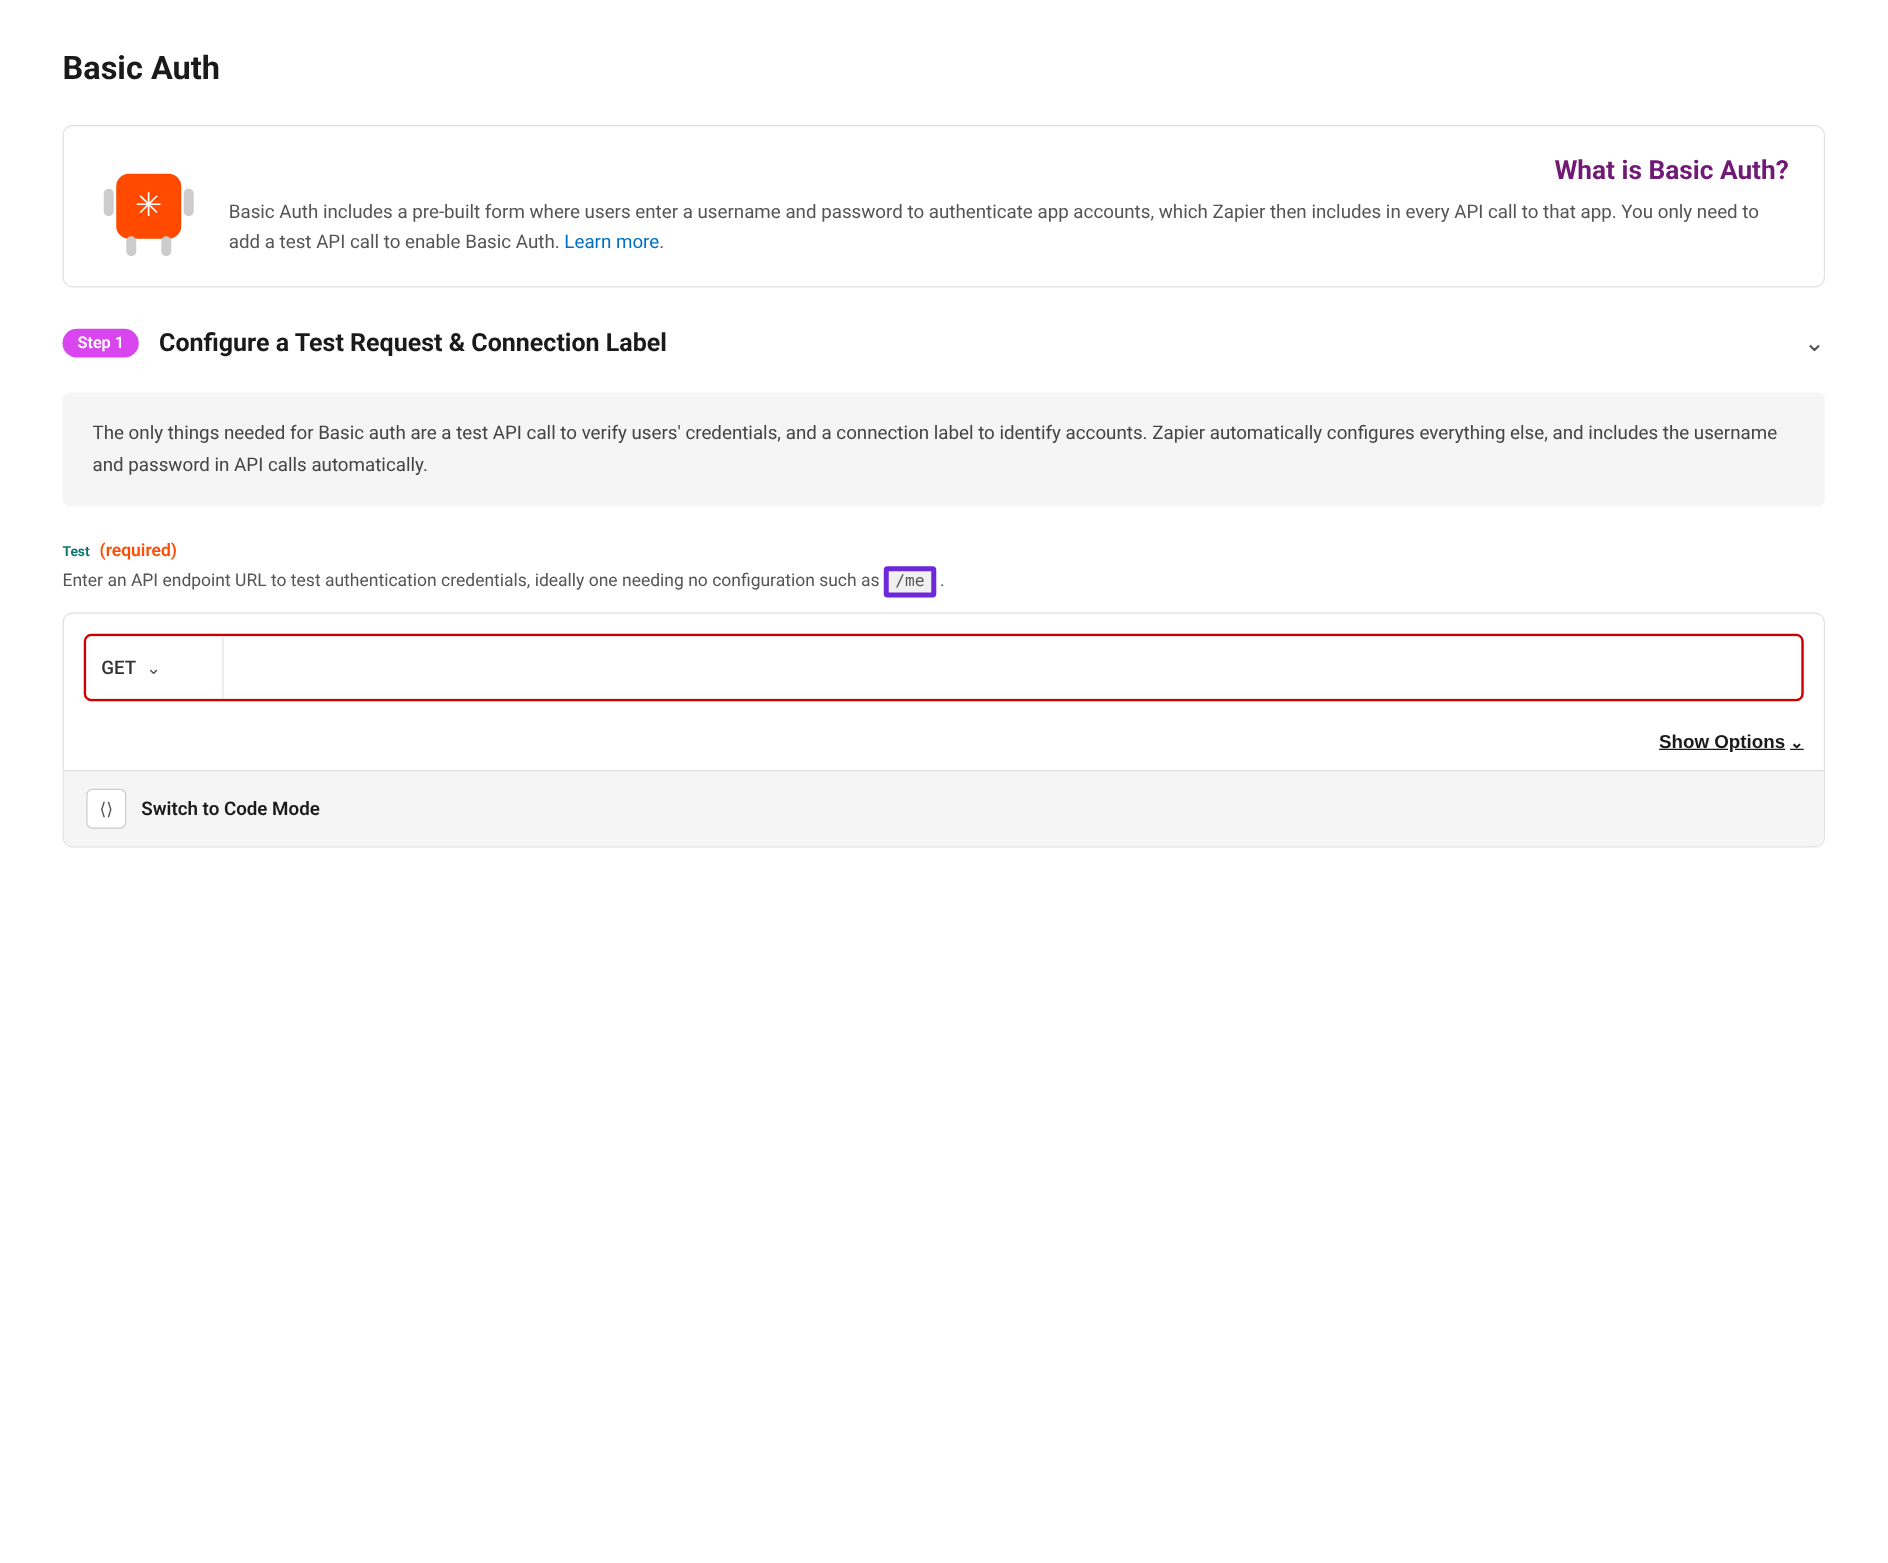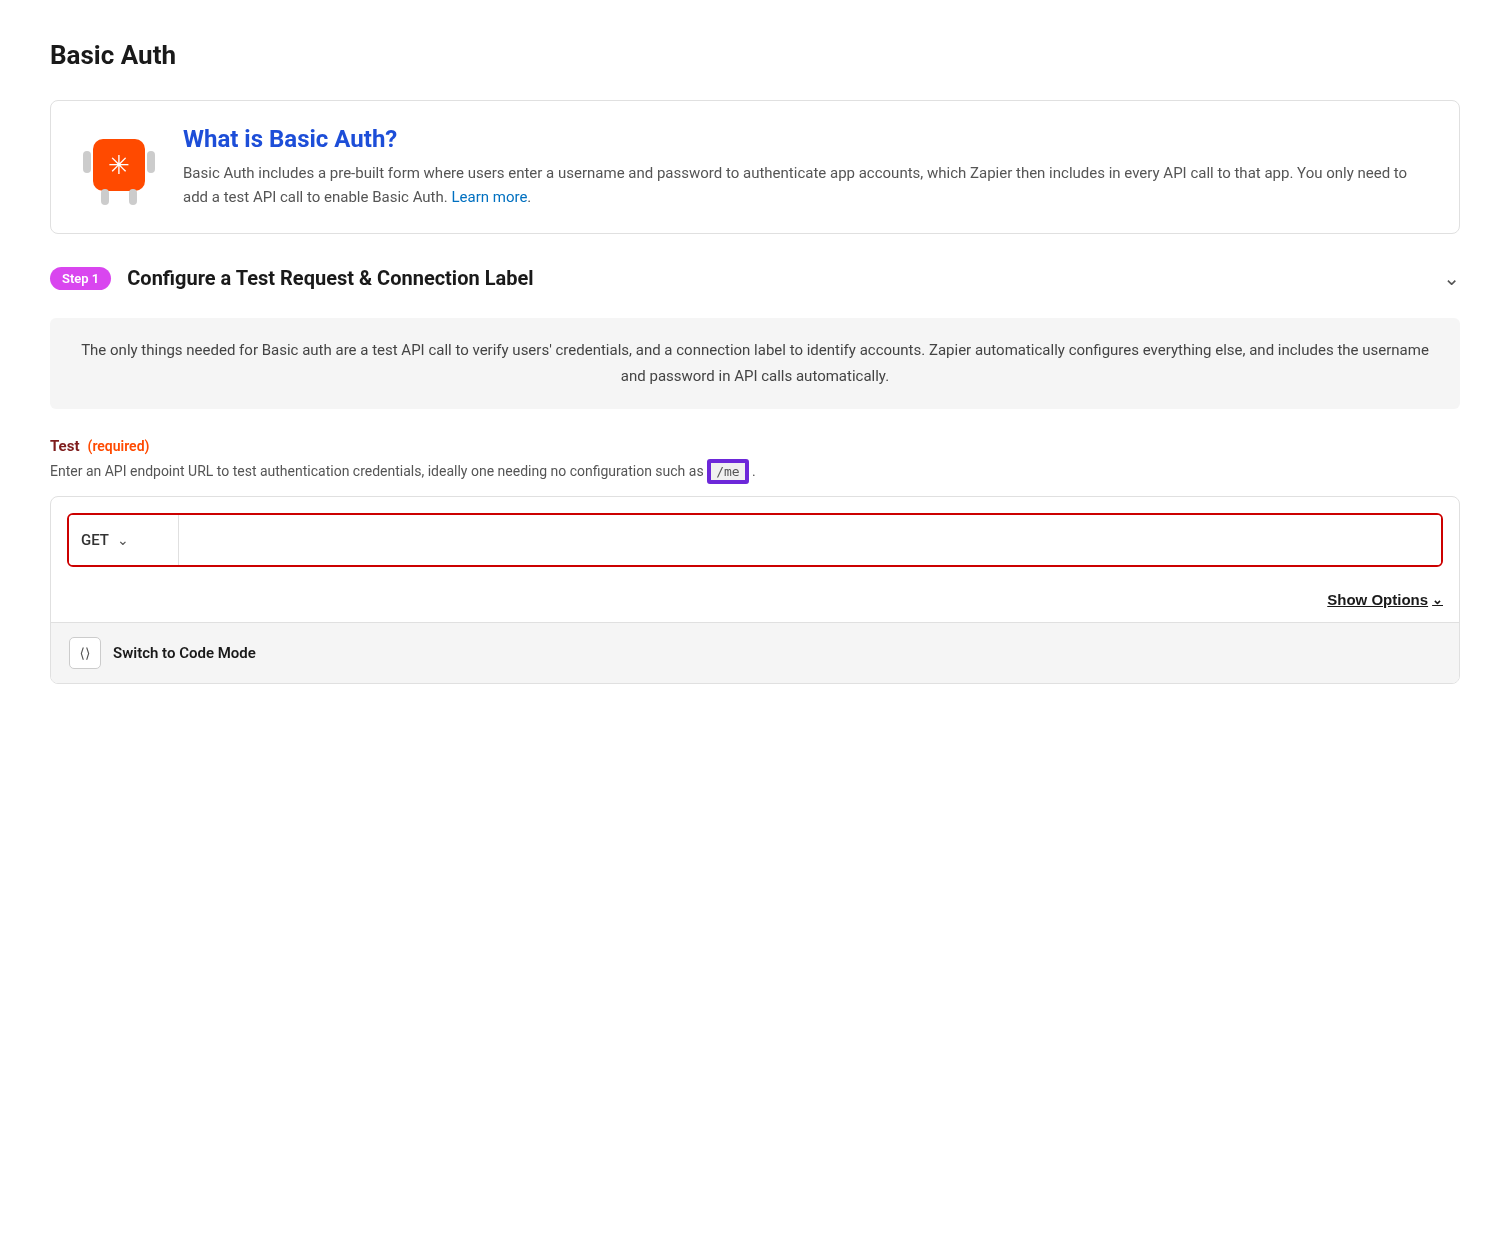--- a/index.html
+++ b/index.html
@@ -105,24 +105,25 @@
       border-radius: 4px;
       bottom: 0px;
       right: 18px;
     }
 
     .info-content {
       flex: 1;
     }
 
     .info-title {
-      font-size: 24px;
-      font-weight: 700;
-      color: #1d4ed8;
+      font-size: 21px;
+      font-weight: 700;
+      color: #701a75;
       margin-bottom: 8px;
+      text-align: right;
     }
 
     .info-text {
       font-size: 15px;
       color: #555;
       line-height: 1.6;
     }
 
     .info-link {
       color: #0070c0;
@@ -166,35 +167,34 @@
       background: #f5f5f5;
       border-radius: 6px;
       padding: 20px 24px;
       margin-bottom: 28px;
     }
 
     .description-text {
       font-size: 15px;
       color: #444;
       line-height: 1.7;
-      text-align: center;
     }
 
     
     .field-label-row {
       display: flex;
       align-items: baseline;
       gap: 8px;
       margin-bottom: 6px;
     }
 
     .field-label {
-      font-size: 15px;
-      font-weight: 700;
-      color: #7f1d1d;
+      font-size: 11px;
+      font-weight: 700;
+      color: #0f766e;
     }
 
     .field-required {
       font-size: 14px;
       color: #ff4a00;
       font-weight: 600;
     }
 
     .field-description {
       font-size: 14px;

